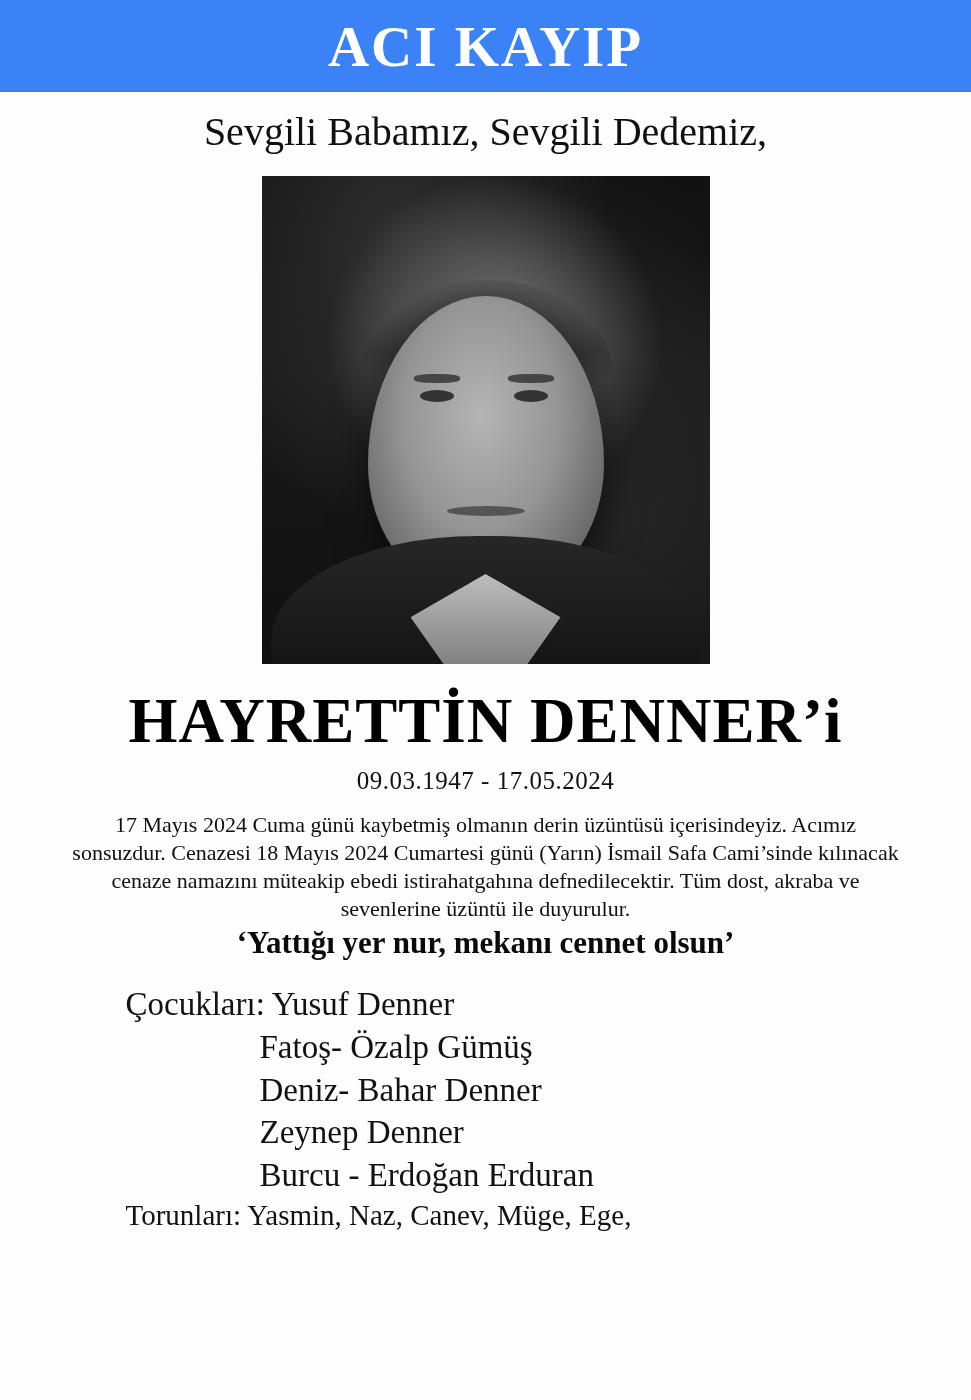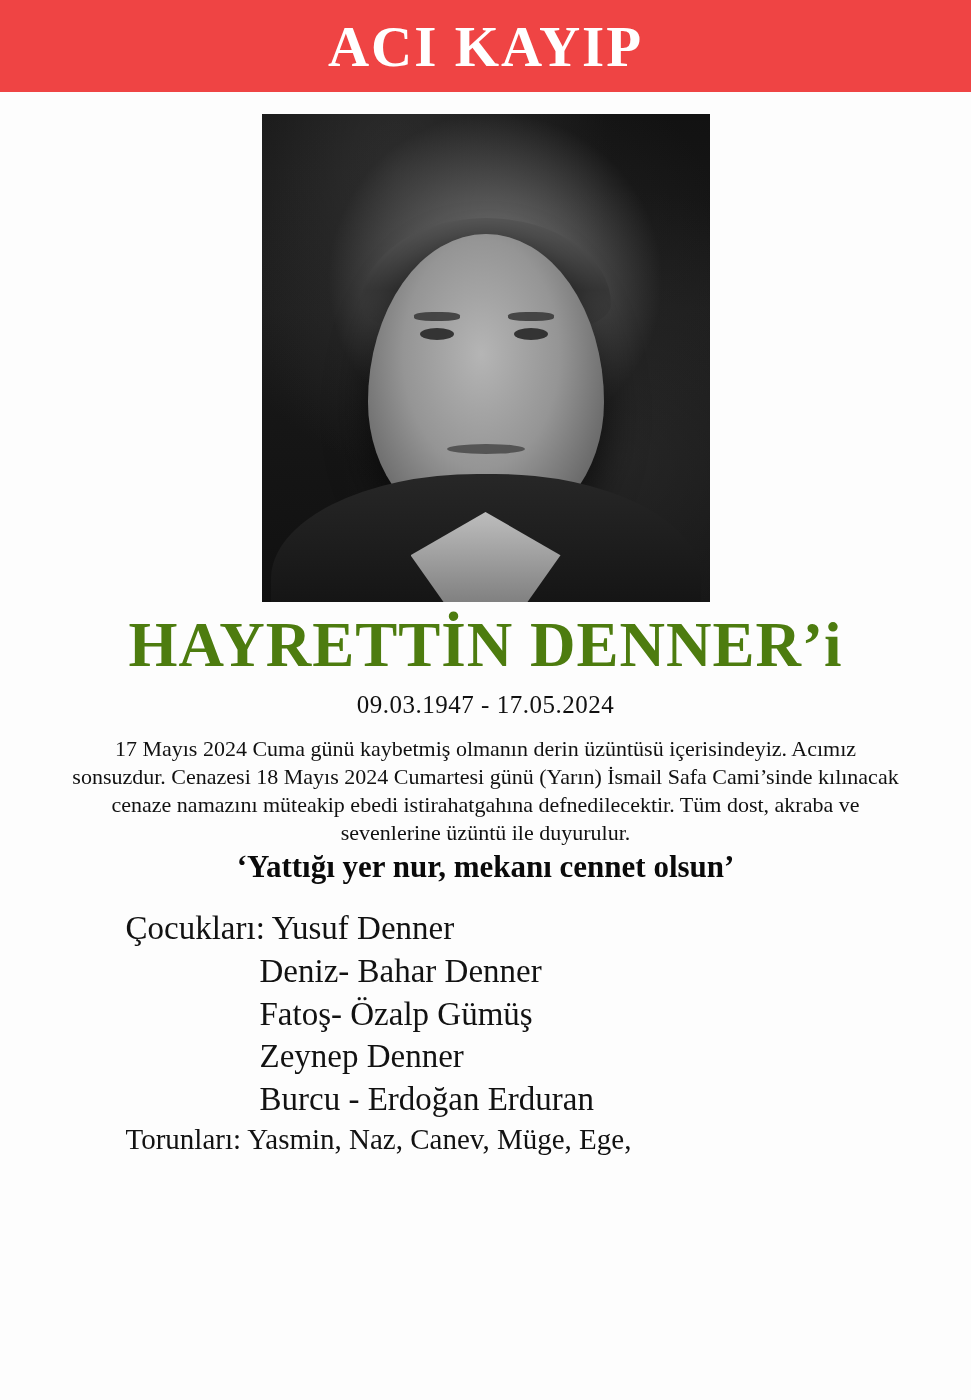--- a/index.html
+++ b/index.html
@@ -21,21 +21,21 @@
     position: relative;
     background: #fdfdfd;
     display: flex;
     flex-direction: column;
     align-items: center;
   }
 
   
   .banner {
     width: 100%;
-    background: #ef4444;
+    background: #3b82f6;
     height: 92px;
     display: flex;
     align-items: center;
     justify-content: center;
   }
   .banner-text {
     color: #ffffff;
     font-family: "Liberation Serif", "DejaVu Serif", serif;
     font-weight: bold;
     font-size: 57px;
@@ -145,27 +145,27 @@
     bottom: 0px;
     width: 150px;
     height: 90px;
     background: linear-gradient(180deg, #cfcac2 0%, #8e8a83 100%);
     clip-path: polygon(50% 0%, 100% 48%, 78% 100%, 22% 100%, 0% 48%);
     opacity: 0.92;
   }
 
   
   .name {
-    margin-top: 12px;
+    margin-top: 26px;
     font-weight: bold;
     font-size: 63px;
     letter-spacing: 1px;
     line-height: 1;
     text-align: center;
-    color: #4d7c0f;
+    color: #000000;
     font-family: "Liberation Serif", "DejaVu Serif", serif;
   }
 
   
   .dates {
     margin-top: 14px;
     font-size: 25px;
     letter-spacing: 0.5px;
     text-align: center;
     color: #111111;
@@ -222,20 +222,21 @@
 </style>
 </head>
 <body>
 
 <div class="notice">
 
   <div class="banner">
     <div class="banner-text">ACI KAYIP</div>
   </div>
 
+  <div class="subtitle">Sevgili Babamız, Sevgili Dedemiz,</div>
 
   <div class="portrait-wrap">
     <div class="portrait">
       <div class="p-hair"></div>
       <div class="p-head"></div>
       <div class="p-brow left"></div>
       <div class="p-brow right"></div>
       <div class="p-eye left"></div>
       <div class="p-eye right"></div>
       <div class="p-mouth"></div>
@@ -247,22 +248,22 @@
   <div class="name">HAYRETTİN DENNER’i</div>
 
   <div class="dates">09.03.1947 - 17.05.2024</div>
 
   <div class="body-text">17 Mayıs 2024 Cuma günü kaybetmiş olmanın derin üzüntüsü içerisindeyiz. Acımız sonsuzdur. Cenazesi 18 Mayıs 2024 Cumartesi günü (Yarın) İsmail Safa Cami’sinde kılınacak cenaze namazını müteakip ebedi istirahatgahına defnedilecektir. Tüm dost, akraba ve sevenlerine üzüntü ile duyurulur.</div>
 
   <div class="prayer">‘Yattığı yer nur, mekanı cennet olsun’</div>
 
   <div class="family">
     <div class="family-line first">Çocukları: Yusuf Denner</div>
+    <div class="family-line">Fatoş- Özalp Gümüş</div>
     <div class="family-line">Deniz- Bahar Denner</div>
-    <div class="family-line">Fatoş- Özalp Gümüş</div>
     <div class="family-line">Zeynep Denner</div>
     <div class="family-line">Burcu - Erdoğan Erduran</div>
   </div>
 
   <div class="grandchildren">
     <div class="gc-line1">Torunları: Yasmin, Naz, Canev, Müge, Ege,</div>
   </div>
 
 </div>
 

